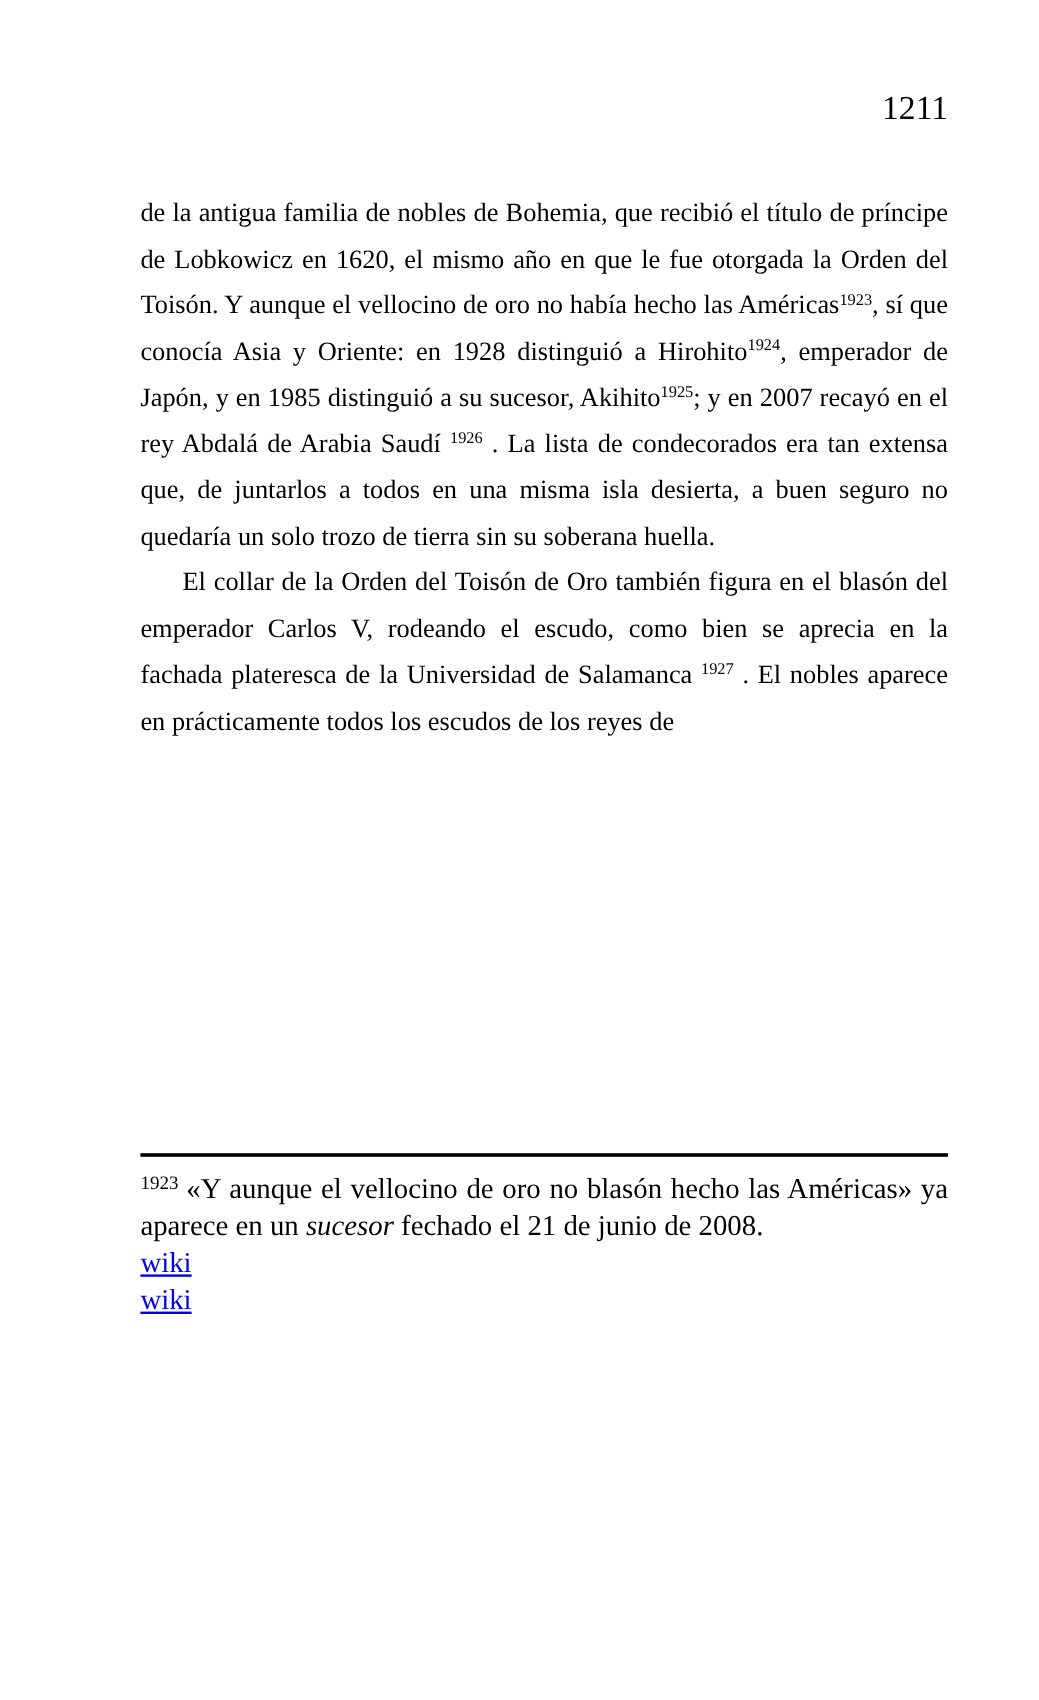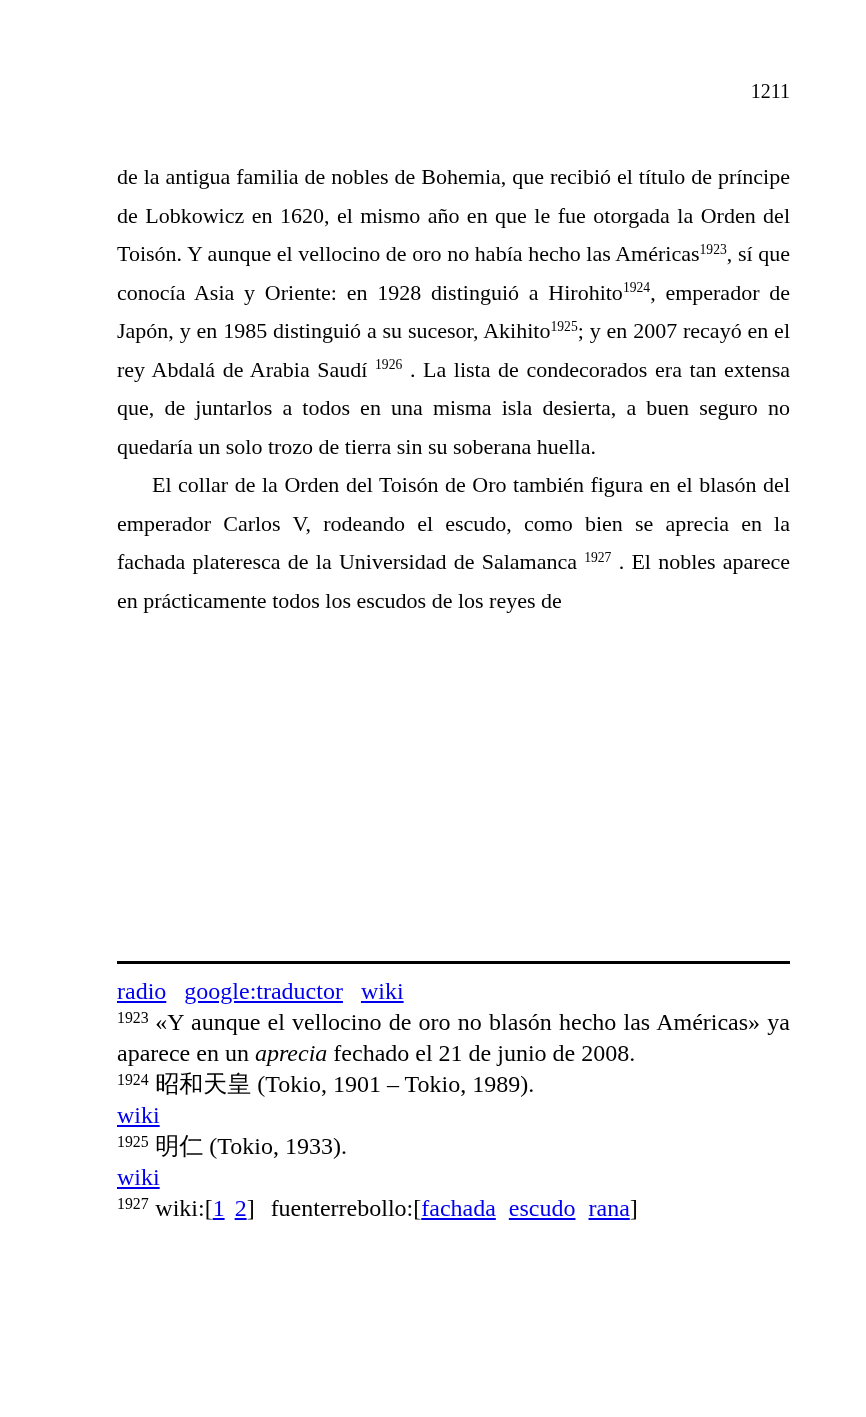--- a/index.html
+++ b/index.html
@@ -12,21 +12,21 @@
     height: 1417px;
     position: relative;
     overflow: hidden;
     color: #000000;
     font-family: "Liberation Serif", "DejaVu Serif", "DejaVu Sans", serif;
   }
   .page-number {
     position: absolute;
     top: 76px;
     right: 76px;
-    font-size: 20px;
+    font-size: 28px;
     line-height: 30px;
     text-align: right;
   }
   .main-text {
     position: absolute;
     top: 158px;
     left: 117px;
     width: 673px;
     font-size: 22px;
     line-height: 38.5px;
@@ -83,29 +83,25 @@
 <div class="page-number">1211</div>
 
 <div class="main-text">
   <p><span>de la antigua familia de nobles de Bohemia, que recibió el título de príncipe de Lobkowicz en 1620, el mismo año en que le fue otorgada la Orden del Toisón. Y aunque el vellocino de oro no había hecho las Américas</span><sup class="ref">1923</sup><span>, sí que conocía Asia y Oriente: en 1928 distinguió a Hirohito</span><sup class="ref">1924</sup><span>, emperador de Japón, y en 1985 distinguió a su sucesor, Akihito</span><sup class="ref">1925</sup><span>; y en 2007 recayó en el rey Abdalá de Arabia Saudí </span><sup class="ref">1926</sup><span> . La lista de condecorados era tan extensa que, de juntarlos a todos en una misma isla desierta, a buen seguro no quedaría un solo trozo de tierra sin su soberana huella.</span></p>
   <p class="para-indent"><span>El collar de la Orden del Toisón de Oro también figura en el blasón del emperador Carlos V, rodeando el escudo, como bien se aprecia en la fachada plateresca de la Universidad de Salamanca </span><sup class="ref">1927</sup><span> . El nobles aparece en prácticamente todos los escudos de los reyes de</span></p>
 </div>
 
 <div class="footnotes">
   <div class="separator"></div>
 
-  <p class="links-row"><a class="link">radio</a><a class="link">google:traductor</a><a class="link">wiki</a></p>
 
-  <p><sup class="fnnum">1923</sup><span>«Y aunque el vellocino de oro no blasón hecho las Américas» ya aparece en un </span><i>aprecia</i><span> fechado el 21 de junio de 2008.</span></p>
-
-
-  <p><sup class="fnnum">1924</sup><span>昭和天皇 (Tokio, 1901 – Tokio, 1989).</span></p>
-
-  <p class="links-row"><a class="link">wiki</a></p>
-
-  <p><sup class="fnnum">1925</sup><span>明仁 (Tokio, 1933).</span></p>
+  <p><sup class="fnnum">1923</sup><span>«Y aunque el vellocino de oro no blasón hecho las Américas» ya aparece en un </span><i>sucesor</i><span> fechado el 21 de junio de 2008.</span></p>
 
 
 
   <p class="links-row"><a class="link">wiki</a></p>
 
-  <p><sup class="fnnum">1927</sup><span>wiki:[</span><a class="link pair-gap">1</a><a class="link">2</a><span>]</span><span class="mid-gap">fuenterrebollo:[</span><a class="link inner-gap">fachada</a><a class="link inner-gap">escudo</a><a class="link">rana</a><span>]</span></p>
+
+
+
+  <p class="links-row"><a class="link">wiki</a></p>
+
 </div>
 
 </body></html>

